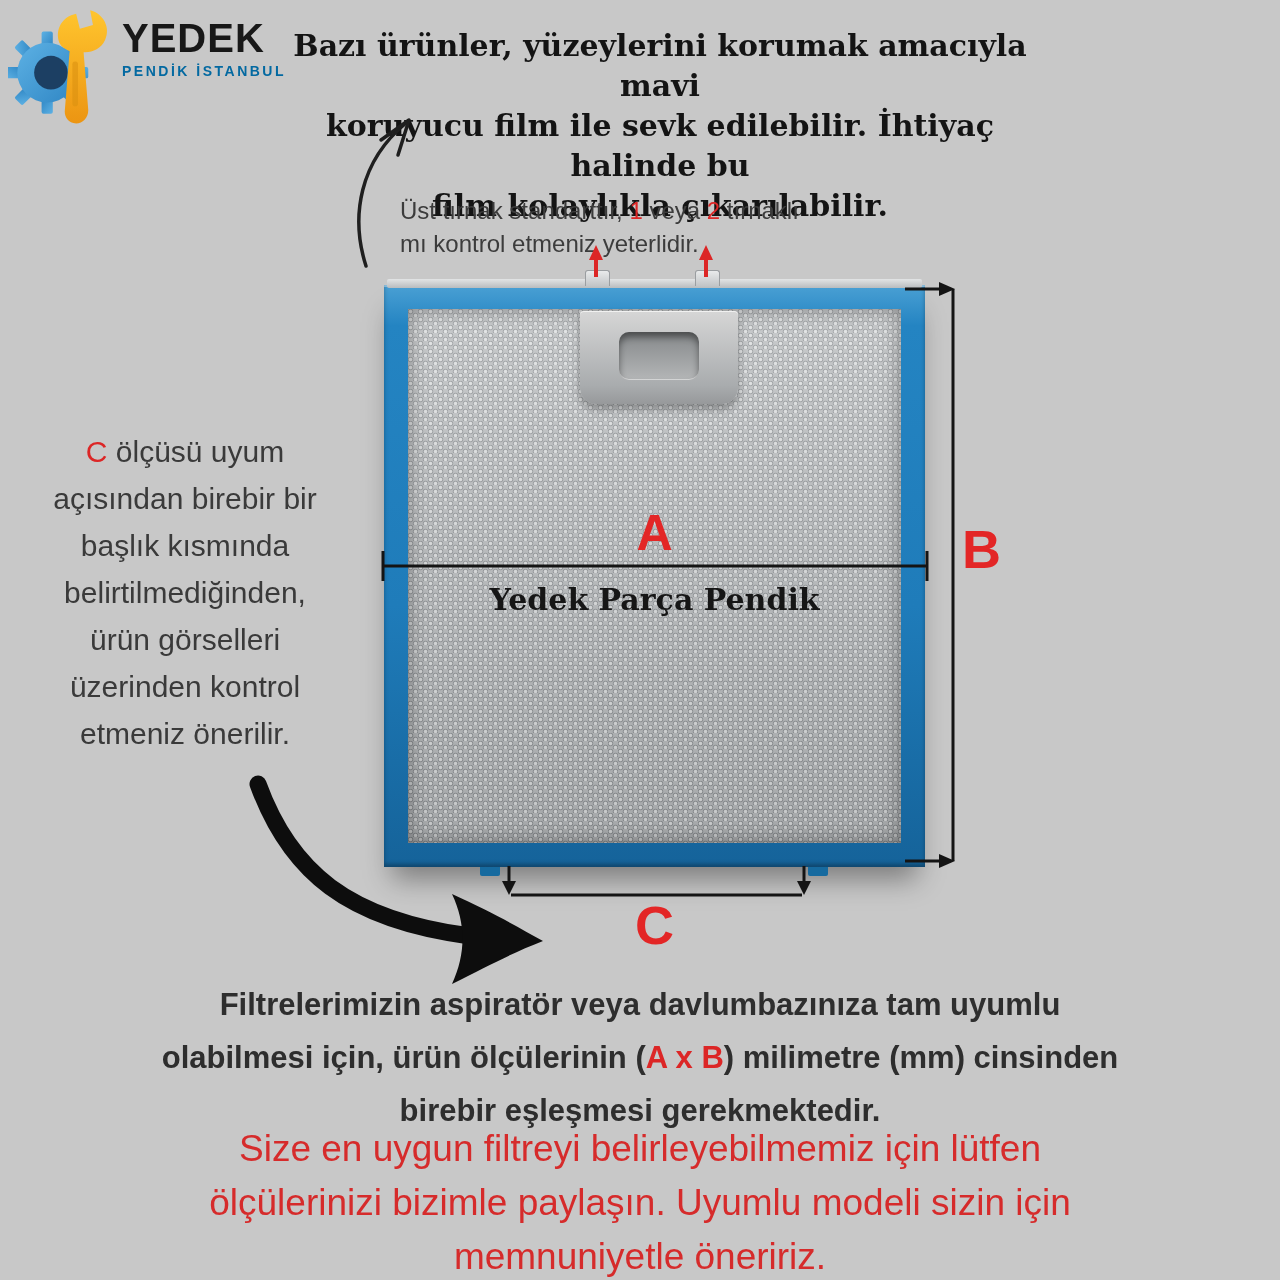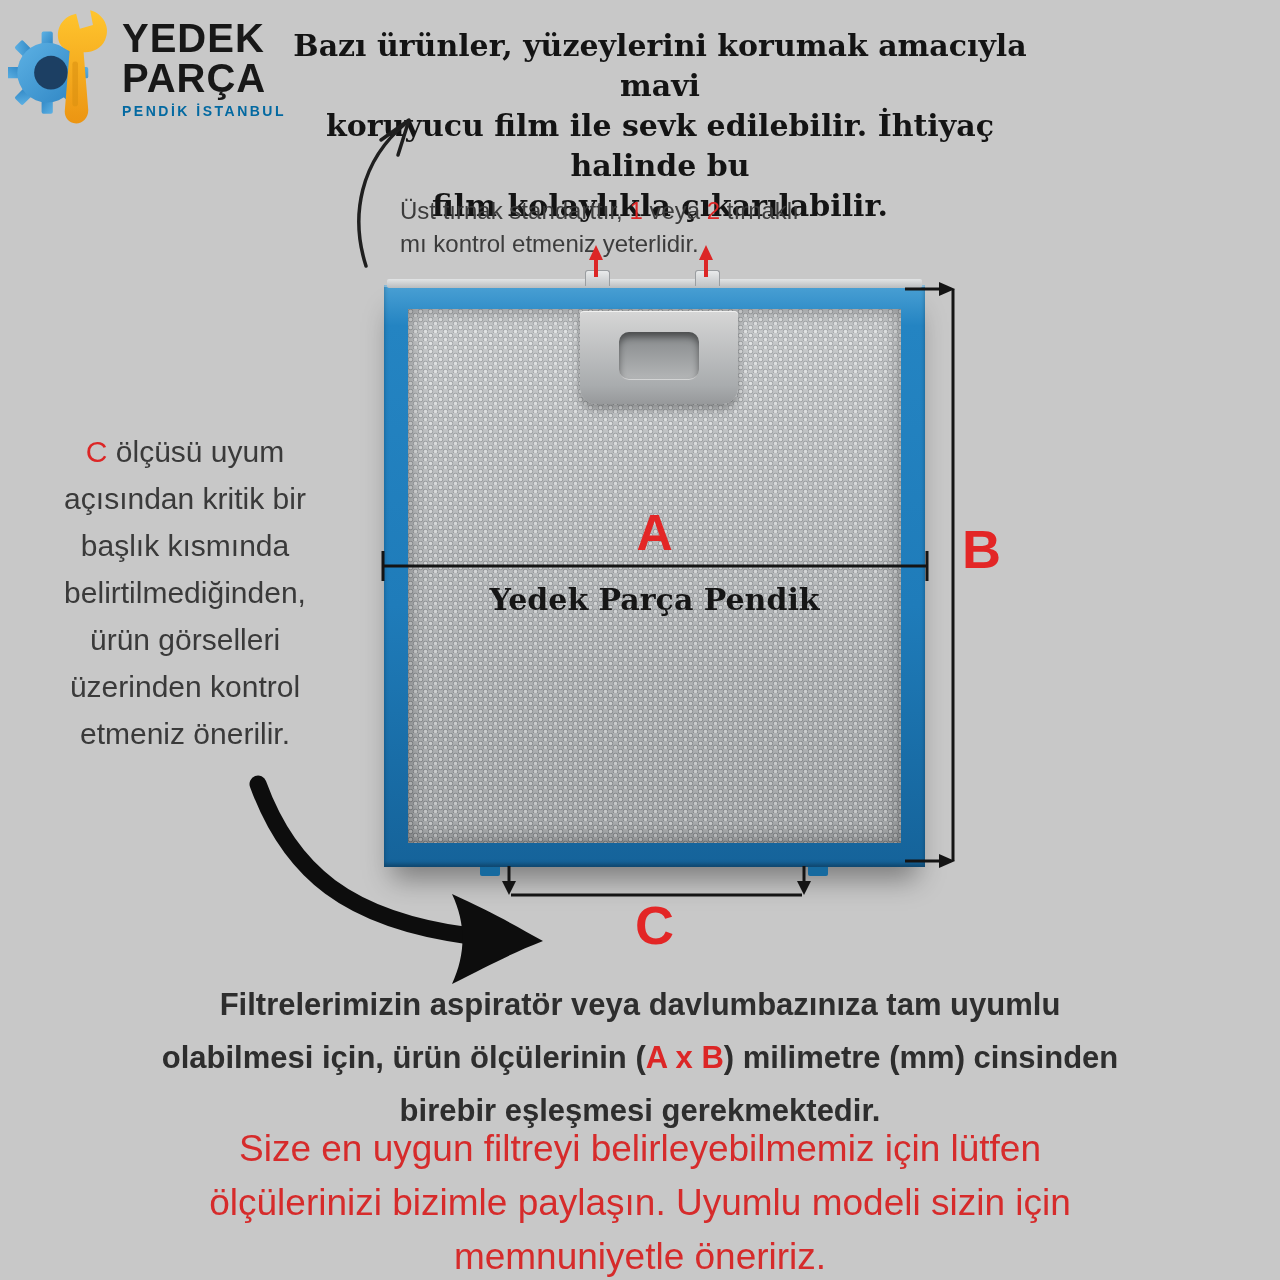--- a/index.html
+++ b/index.html
@@ -110,21 +110,20 @@
     <g>
       <path fill="url(#wg)" d="M55,36 C50,22 58,8 73,5 L77,21 L91,17 L88,1
         C103,5 110,20 104,33 C100,42 91,46 83,46 L81,46 L86,108
         C86,118 78,124 70,122 C63,120 60,114 61,107 L66,45
         C61,43 57,40 55,36 Z"></path>
       <rect x="69" y="56" width="6" height="48" rx="3" fill="#d98f10" opacity="0.55"></rect>
     </g>
   </svg>
   <div class="abs logo-text">
     <div class="logo-line">YEDEK</div>
-    <div class="logo-line">PARÇA</div>
     <div class="logo-sub">PENDİK İSTANBUL</div>
   </div>
 </div>
 
 <div class="abs headline">
   <div>Bazı ürünler, yüzeylerini korumak amacıyla mavi</div>
   <div>koruyucu film ile sevk edilebilir. İhtiyaç halinde bu</div>
   <div>film kolaylıkla çıkarılabilir.</div>
 </div>
 
@@ -145,21 +144,21 @@
   <div class="abs tab-bottom b2"></div>
   <div class="abs watermark">Yedek Parça Pendik</div>
 </div>
 
 <div class="abs dim dim-a">A</div>
 <div class="abs dim dim-b">B</div>
 <div class="abs dim dim-c">C</div>
 
 <div class="abs c-note">
   <div><span class="red">C</span><span> ölçüsü uyum</span></div>
-  <div>açısından kritik bir</div>
+  <div>açısından birebir bir</div>
   <div>başlık kısmında</div>
   <div>belirtilmediğinden,</div>
   <div>ürün görselleri</div>
   <div>üzerinden kontrol</div>
   <div>etmeniz önerilir.</div>
 </div>
 
 <div class="abs fit-note">
   <div>Filtrelerimizin aspiratör veya davlumbazınıza tam uyumlu</div>
   <div><span>olabilmesi için, ürün ölçülerinin (</span><span class="red">A x B</span><span>) milimetre (mm) cinsinden</span></div>

